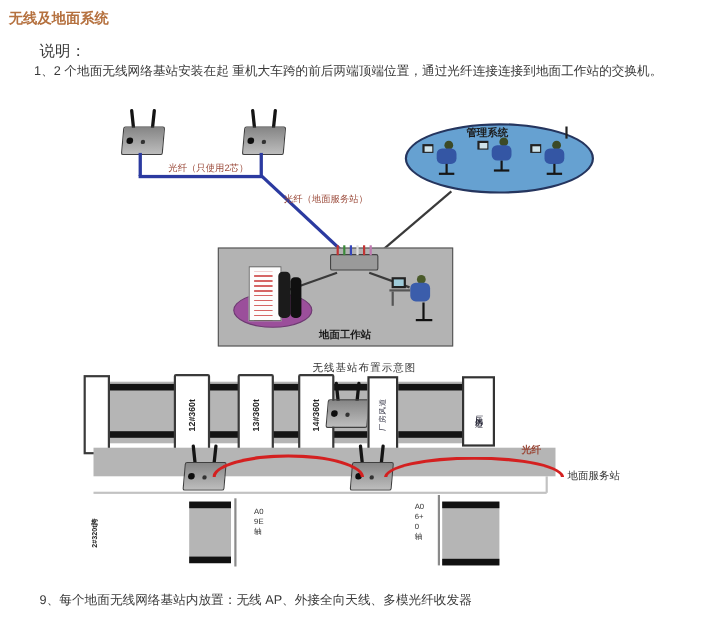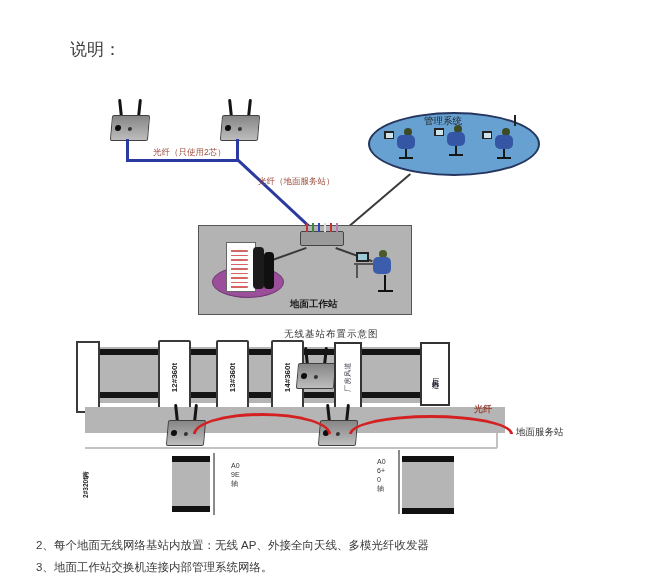--- a/index.html
+++ b/index.html
@@ -1,32 +1,32 @@
 <!DOCTYPE html>
 <html><head>
 <meta charset="utf-8">
 <style>
   html,body{margin:0;padding:0;background:#fff;}
   #page{position:relative;width:660px;height:585px;background:#ffffff;overflow:hidden;
         font-family:"Liberation Sans","DejaVu Sans",sans-serif;color:#3a3a3a;}
   .abs{position:absolute;}
   
   .heading{left:8px;top:8px;font-size:13px;font-weight:bold;color:#b5713f;}
-  .note{left:36px;top:38px;font-size:17px;margin-left:34px;}
+  .note{left:36px;top:38px;font-size:14px;}
   .item1{left:8px;top:55px;width:646px;font-size:11.5px;line-height:21px;text-indent:2em;}
   .item2{left:36px;top:538px;width:616px;font-size:11.5px;}
   .item3{left:36px;top:560px;width:616px;font-size:11.5px;}
   
   .line{background:#2b3aa0;}
   .thinline{background:#3a3a3a;height:1.5px;transform-origin:0 0;}
   .blue-diag{left:239px;top:159px;width:106px;height:3px;transform:rotate(43deg);transform-origin:0 0;}
   .fiberlabel{font-size:8.5px;color:#9b4a3a;white-space:nowrap;}
   .cloud{left:368px;top:112px;width:168px;height:60px;border-radius:50%;
          background:#66a1d1;border:2px solid #25355e;}
-  .cloud-label{left:424px;top:115px;font-size:9.5px;font-weight:normal;color:#1c1c1c;}
+  .cloud-label{left:424px;top:115px;font-size:9.5px;font-weight:bold;color:#1c1c1c;}
   .cloud-bar{left:514px;top:115px;width:1.5px;height:11px;background:#222;}
   .gbox{left:198px;top:225px;width:212px;height:88px;background:#b3b3b3;border:1.5px solid #555;}
   .ws-label{left:290px;top:298px;font-size:9.5px;font-weight:bold;color:#1a1a1a;}
   .caption1{left:284px;top:328px;font-size:9.5px;color:#333;letter-spacing:1px;}
   
   .switch{left:300px;top:231px;width:42px;height:13px;background:#9a9a9a;border:1px solid #444;border-radius:2px;}
   .cable{position:absolute;top:-9px;width:2px;height:9px;}
   
   .purple{left:212px;top:266px;width:70px;height:30px;border-radius:50%;background:#9b4f9b;border:1px solid #6e3a72;}
   .rack{left:226px;top:242px;width:28px;height:48px;background:#fdfdfd;border:1px solid #666;
@@ -91,21 +91,23 @@
   .axis-l{left:231px;top:461px;}
   .axis-r{left:377px;top:457px;}
   .bay{left:78px;top:452px;width:16px;height:64px;display:flex;align-items:center;justify-content:center;}
   .bay span{transform:rotate(-90deg);white-space:nowrap;font-size:6.5px;font-weight:bold;color:#222;}
 </style>
 </head>
 <body>
 
 <div id="page">
 
+  <div class="abs heading">无线及地面系统</div>
   <div class="abs note">说明：</div>
+  <div class="abs item1">1、2 个地面无线网络基站安装在起 重机大车跨的前后两端顶端位置，通过光纤连接连接到地面工作站的交换机。</div>
 
   <div class="abs ap" style="left:111px;top:99px;">
     <i class="ant a1"></i>
     <i class="ant a2"></i>
     <div class="ap-body">
         <i></i>
         <b></b>
       </div>
   </div>
   <div class="abs ap" style="left:221px;top:99px;">
@@ -258,16 +260,15 @@
   <div class="abs axis axis-l">A0
 9E
 轴</div>
   <div class="abs axis axis-r">A0
 6+
 0
 轴</div>
   <div class="abs vline vl-r"></div>
   <div class="abs block block-r"></div>
 
-  <div class="abs item2">2、每个地面无线网络基站内放置：无线 AP、外接全向天线、多模光纤收发器</div>
-  <div class="abs item3">3、地面工作站交换机连接内部管理系统网络。</div>
+  <div class="abs item2">9、每个地面无线网络基站内放置：无线 AP、外接全向天线、多模光纤收发器</div>
 
 </div>
 
 </body></html>

